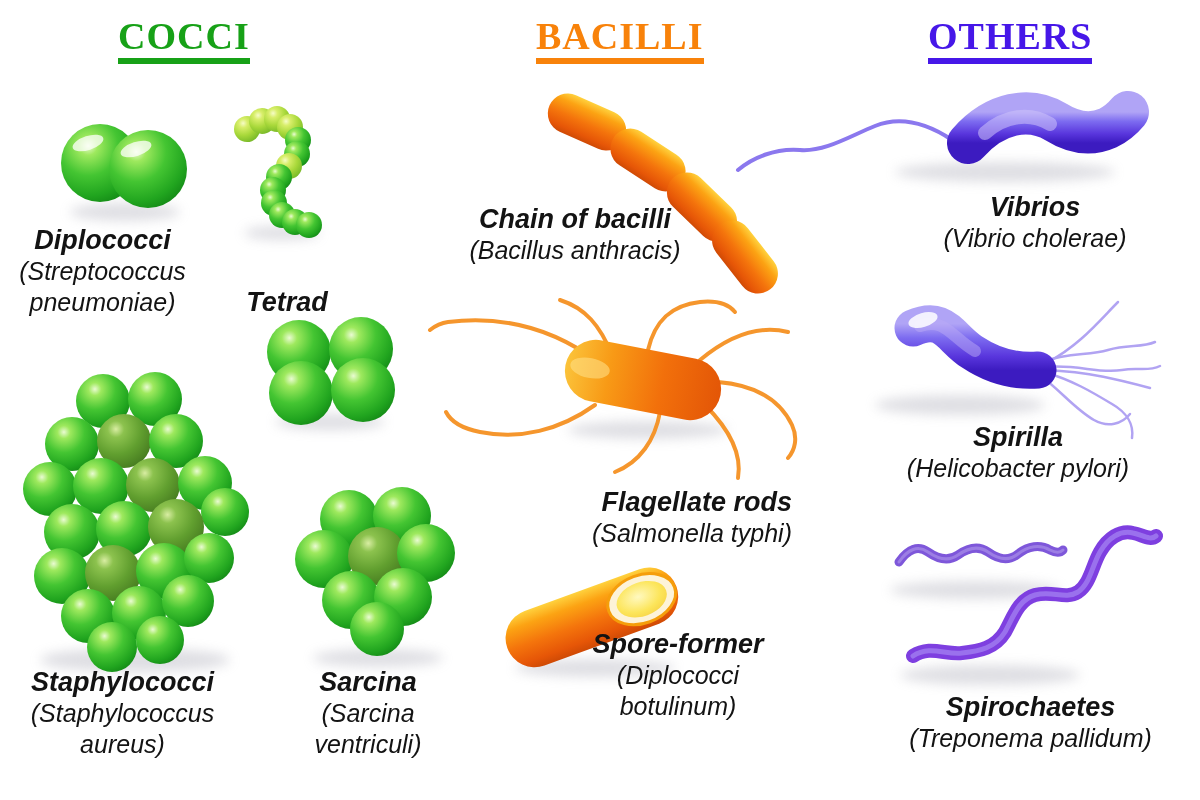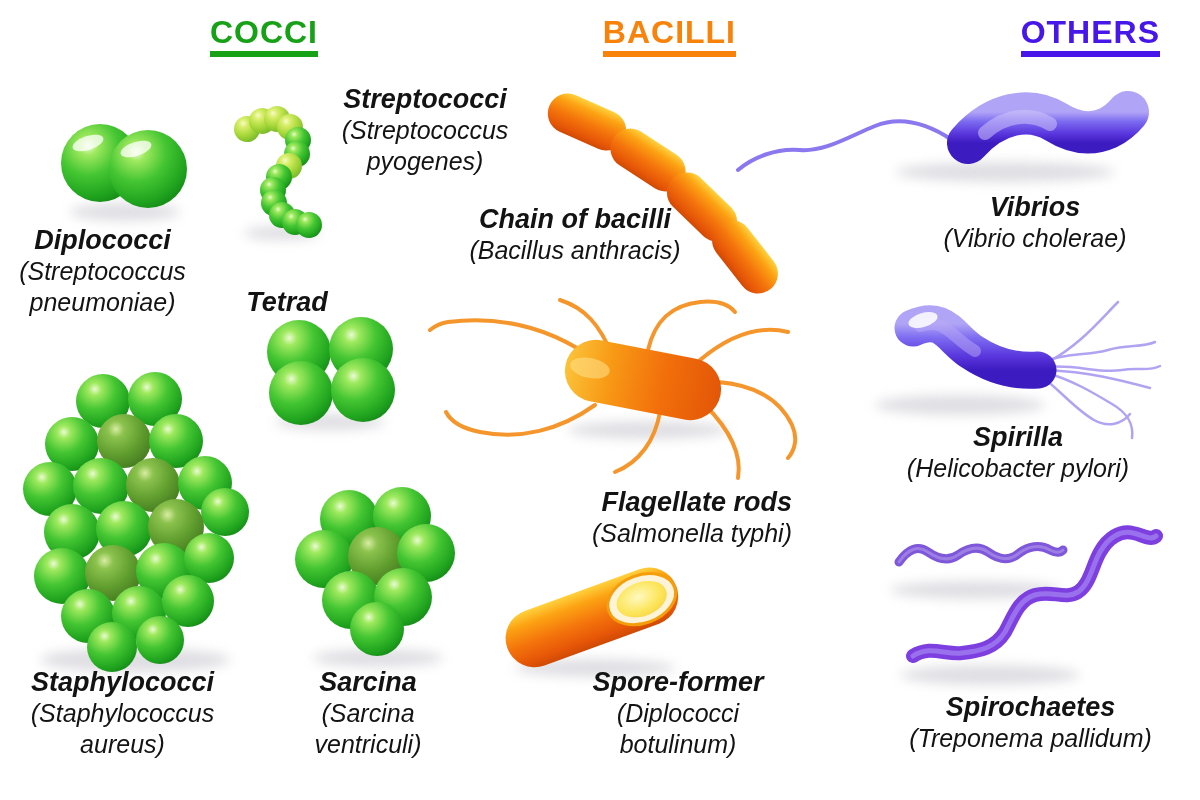--- a/index.html
+++ b/index.html
@@ -1,20 +1,20 @@
 <!DOCTYPE html>
 <html style="--cocci: #17a117; --bacilli: #f8820a; --others: #4617e8; --text: #131313;"><head>
 <meta charset="utf-8">
 <style>
   html,body{margin:0;padding:0;background:#fff;}
   .canvas{
     position:relative;width:1200px;height:800px;background:#ffffff;overflow:hidden;
     font-family:"Liberation Sans",sans-serif;
   }
-  .hdr{position:absolute;width:200px;text-align:right;font-weight:bold;font-size:32px;letter-spacing:1px;}
+  .hdr{position:absolute;width:200px;text-align:left;font-weight:bold;font-size:38px;letter-spacing:1px;font-family:Liberation Serif, serif;}
   .hdr span{display:inline-block;border-bottom:6px solid;padding-bottom:3px;line-height:1;}
   .hdr-cocci{color:var(--cocci,#17a117);}
   .hdr-bacilli{color:var(--bacilli,#f8820a);}
   .hdr-others{color:var(--others,#4617e8);}
   .lbl{position:absolute;text-align:center;color:var(--text,#131313);font-style:italic;}
   .lbl .nm{font-weight:bold;font-size:27px;line-height:31px;}
   .lbl .sp{font-size:25px;line-height:31px;}
   svg.art{position:absolute;left:0;top:0;}
 </style>
 </head>
@@ -207,33 +207,29 @@
       <path d="M913,656 C930,645 945,655 962,653 C980,651 995,648 1005,632 C1013,618 1018,600 1035,595 C1052,590 1065,600 1078,592 C1090,584 1092,566 1100,552 C1108,538 1120,530 1133,533 C1143,535 1150,541 1156,536" fill="none" stroke="#a687f2" stroke-width="5" stroke-linecap="round" opacity="0.7"></path>
     </g>
   </svg>
 
   <div class="hdr hdr-cocci" style="left:118px;top:14px;">
     <span>COCCI</span>
   </div>
   <div class="hdr hdr-bacilli" style="left:536px;top:14px;">
     <span>BACILLI</span>
   </div>
-  <div class="hdr hdr-others" style="left:960px;top:14px;">
+  <div class="hdr hdr-others" style="left:928px;top:14px;">
     <span>OTHERS</span>
   </div>
 
   <div class="lbl" style="left:0px;top:205px;width:205px;margin-top:20px;">
     <div class="nm">Diplococci</div>
     <div class="sp">(Streptococcus pneumoniae)</div>
   </div>
 
-  <div class="lbl" style="left:330px;top:84px;width:190px;">
-    <div class="nm">Streptococci</div>
-    <div class="sp">(Streptococcus pyogenes)</div>
-  </div>
 
   <div class="lbl" style="left:222px;top:287px;width:130px;">
     <div class="nm">Tetrad</div>
   </div>
 
   <div class="lbl" style="left:20px;top:667px;width:205px;">
     <div class="nm">Staphylococci</div>
     <div class="sp">(Staphylococcus aureus)</div>
   </div>
 
@@ -245,21 +241,21 @@
   <div class="lbl" style="left:455px;top:204px;width:240px;">
     <div class="nm">Chain of bacilli</div>
     <div class="sp">(Bacillus anthracis)</div>
   </div>
 
   <div class="lbl" style="left:552px;top:487px;width:240px;text-align:right;">
     <div class="nm">Flagellate rods</div>
     <div class="sp">(Salmonella typhi)</div>
   </div>
 
-  <div class="lbl" style="left:572px;top:667px;width:212px;text-align:center;">
+  <div class="lbl" style="left:572px;top:629px;width:212px;text-align:center;">
     <div class="nm">Spore-former</div>
     <div class="sp">(Diplococci botulinum)</div>
   </div>
 
   <div class="lbl" style="left:925px;top:192px;width:220px;">
     <div class="nm">Vibrios</div>
     <div class="sp">(Vibrio cholerae)</div>
   </div>
 
   <div class="lbl" style="left:898px;top:422px;width:240px;">

